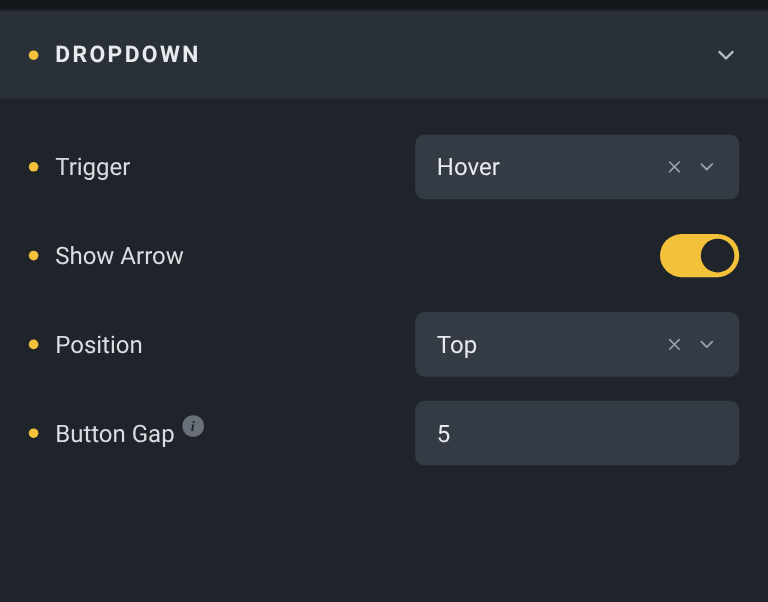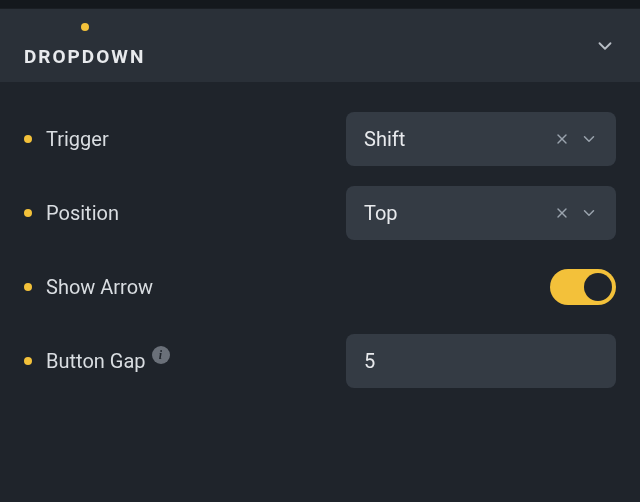--- a/index.html
+++ b/index.html
@@ -25,21 +25,20 @@
       display: flex;
       align-items: center;
       justify-content: space-between;
       padding: 0 24px;
       border-top: 1px solid #1a1e24;
     }
     .section-header-left {
       display: flex;
       align-items: center;
       gap: 14px;
-      flex-direction: column;
     }
     .header-bullet {
       width: 8px;
       height: 8px;
       border-radius: 50%;
       background: #f3c13a;
       flex-shrink: 0;
     }
     .section-title {
       font-size: 19px;
@@ -182,34 +181,46 @@
 
 <div class="body">
 
   <div class="row">
     <div class="row-left">
       <span class="row-bullet"></span>
       <span class="row-label">Trigger</span>
     </div>
     <div class="control-area">
       <div class="select">
-        <span class="select-value">Shift</span>
+        <span class="select-value">Hover</span>
         <span class="select-icons">
           <span class="clear-x">
             <svg width="16" height="16" viewBox="0 0 24 24" fill="none" stroke="currentColor" stroke-width="2" stroke-linecap="round">
                 <line x1="18" y1="6" x2="6" y2="18"></line>
                 <line x1="6" y1="6" x2="18" y2="18"></line>
               </svg>
           </span>
           <span class="sel-chevron">
             <svg width="18" height="18" viewBox="0 0 24 24" fill="none" stroke="currentColor" stroke-width="2" stroke-linecap="round" stroke-linejoin="round">
                 <polyline points="6 9 12 15 18 9"></polyline>
               </svg>
           </span>
         </span>
+      </div>
+    </div>
+  </div>
+
+  <div class="row">
+    <div class="row-left">
+      <span class="row-bullet"></span>
+      <span class="row-label">Show Arrow</span>
+    </div>
+    <div class="control-area">
+      <div class="toggle">
+        <div class="toggle-knob"></div>
       </div>
     </div>
   </div>
 
   <div class="row">
     <div class="row-left">
       <span class="row-bullet"></span>
       <span class="row-label">Position</span>
     </div>
     <div class="control-area">
@@ -228,32 +239,20 @@
               </svg>
           </span>
         </span>
       </div>
     </div>
   </div>
 
   <div class="row">
     <div class="row-left">
       <span class="row-bullet"></span>
-      <span class="row-label">Show Arrow</span>
-    </div>
-    <div class="control-area">
-      <div class="toggle">
-        <div class="toggle-knob"></div>
-      </div>
-    </div>
-  </div>
-
-  <div class="row">
-    <div class="row-left">
-      <span class="row-bullet"></span>
       <span class="row-label">
         <span>Button Gap</span>
         <span class="info-icon">i</span>
       </span>
     </div>
     <div class="control-area">
       <input type="text" class="text-input" value="5" style="">
     </div>
   </div>
 

